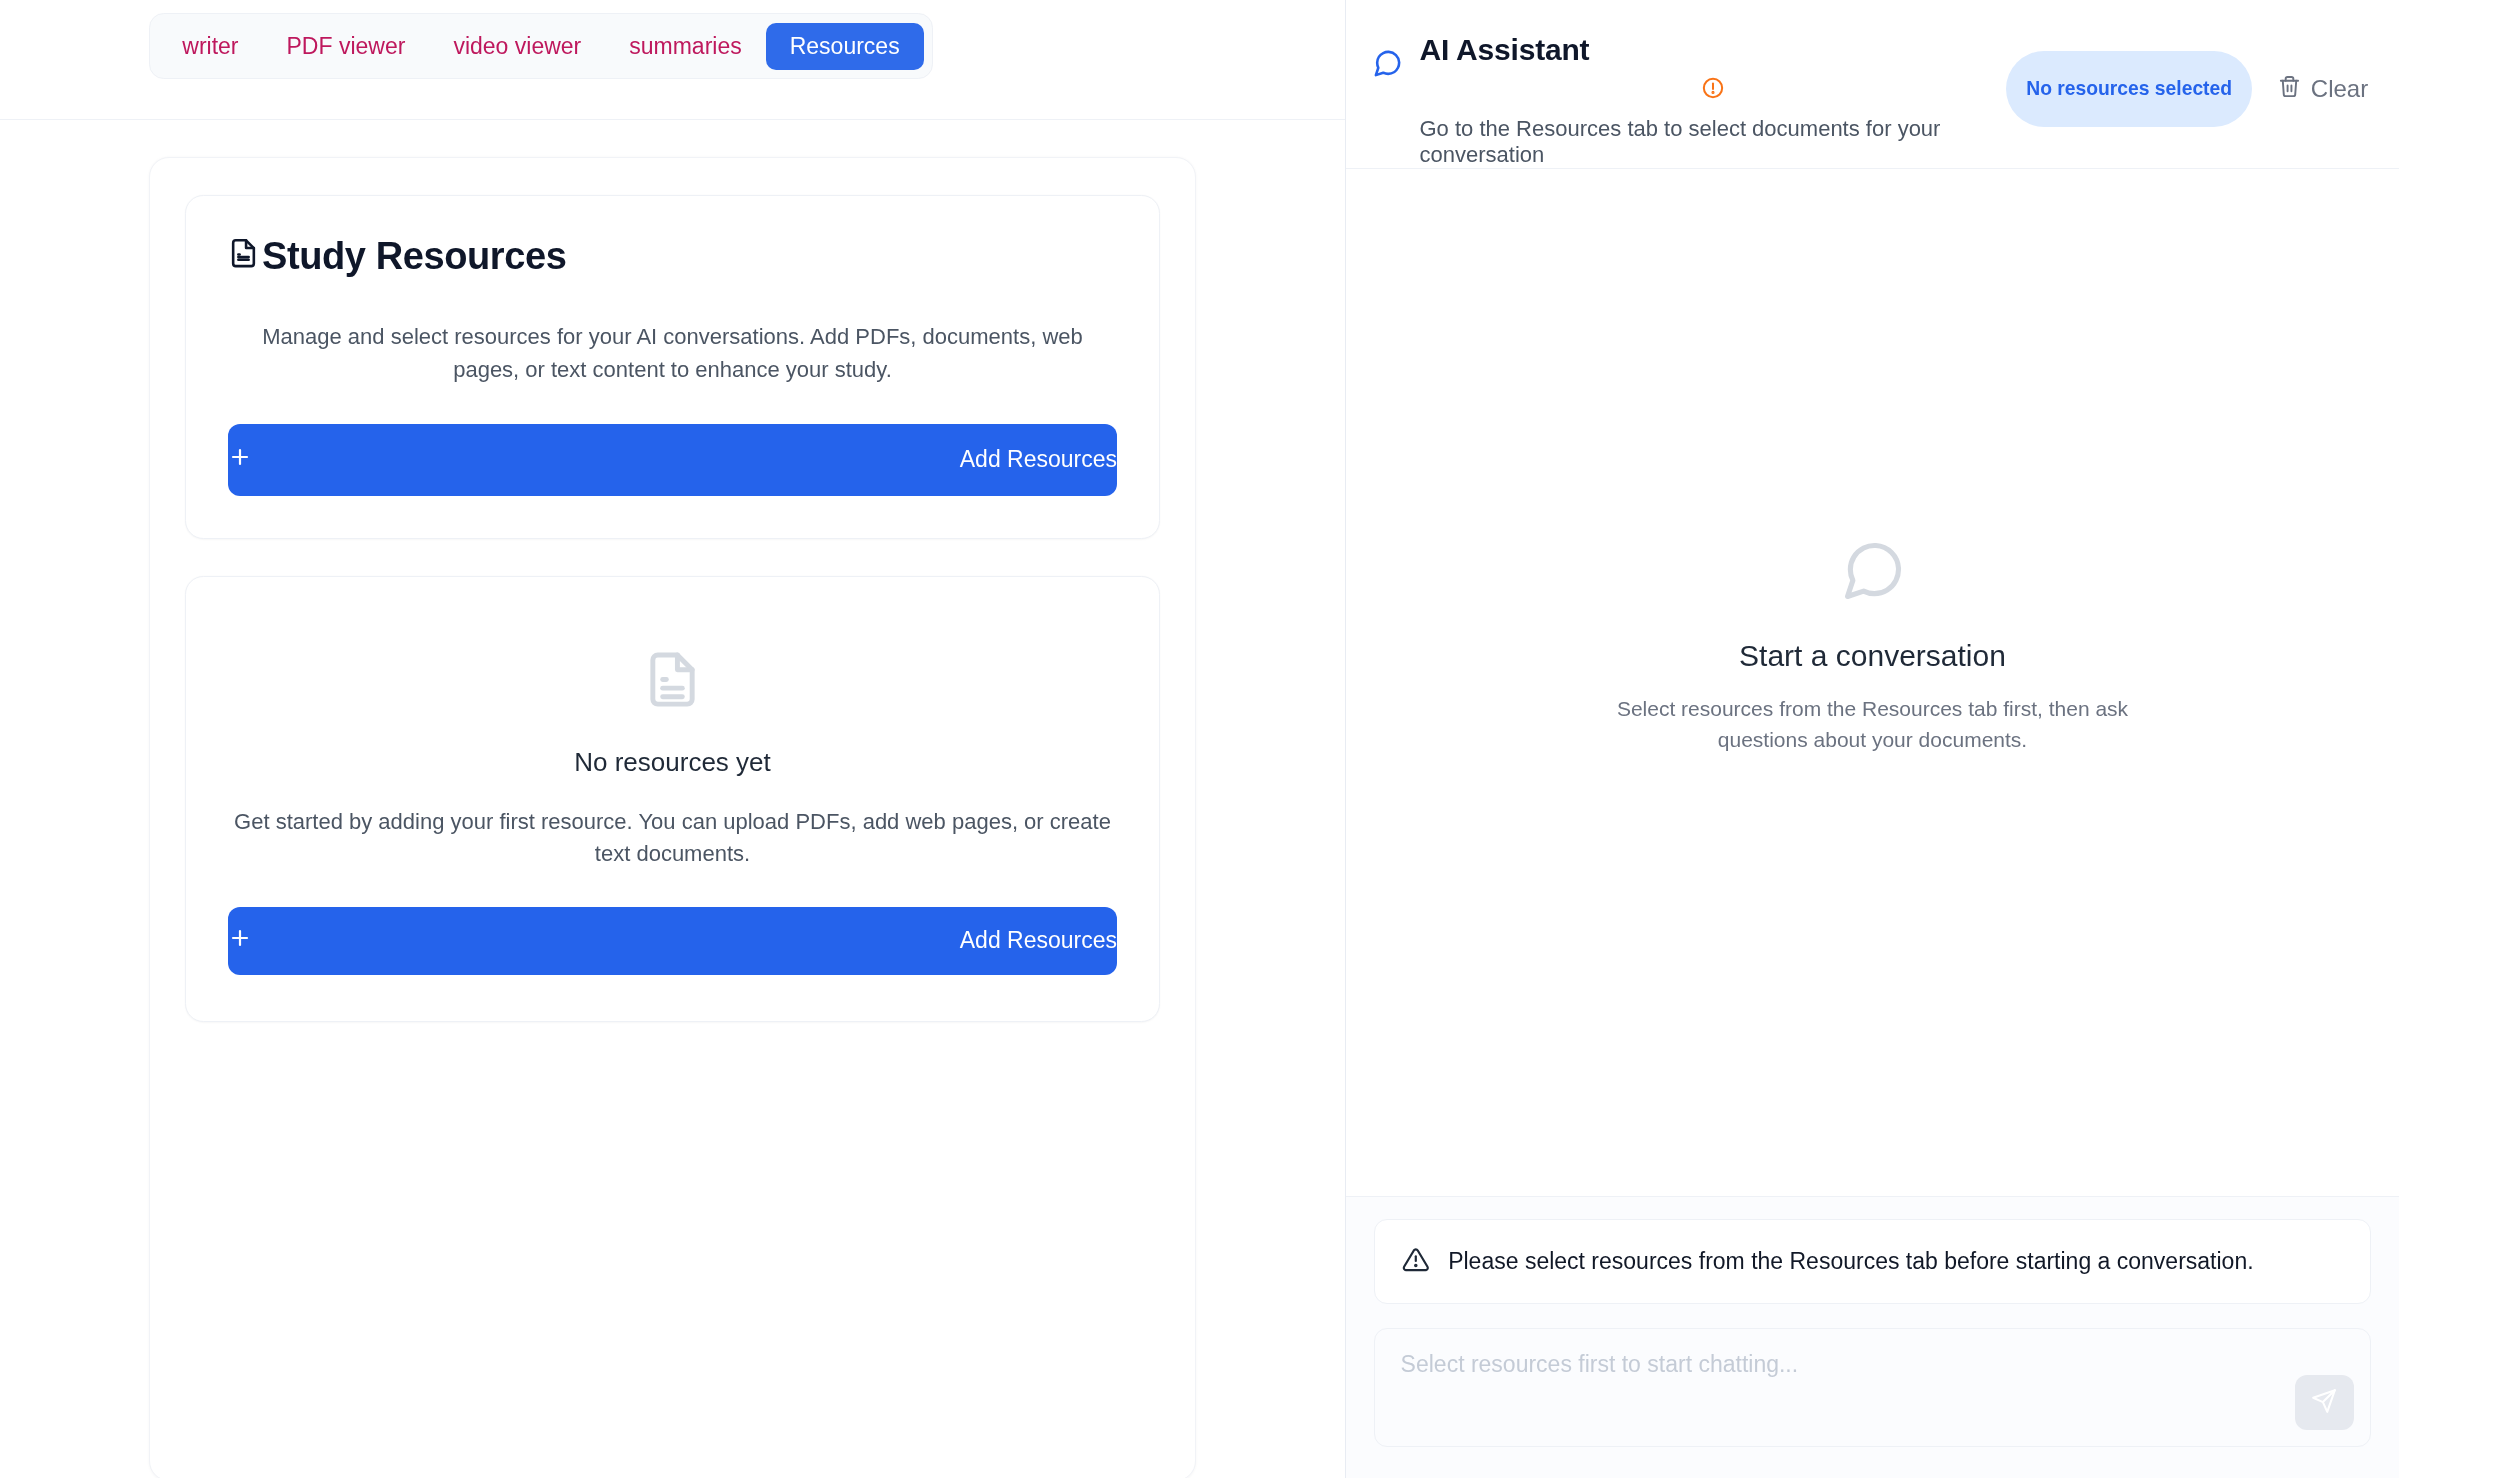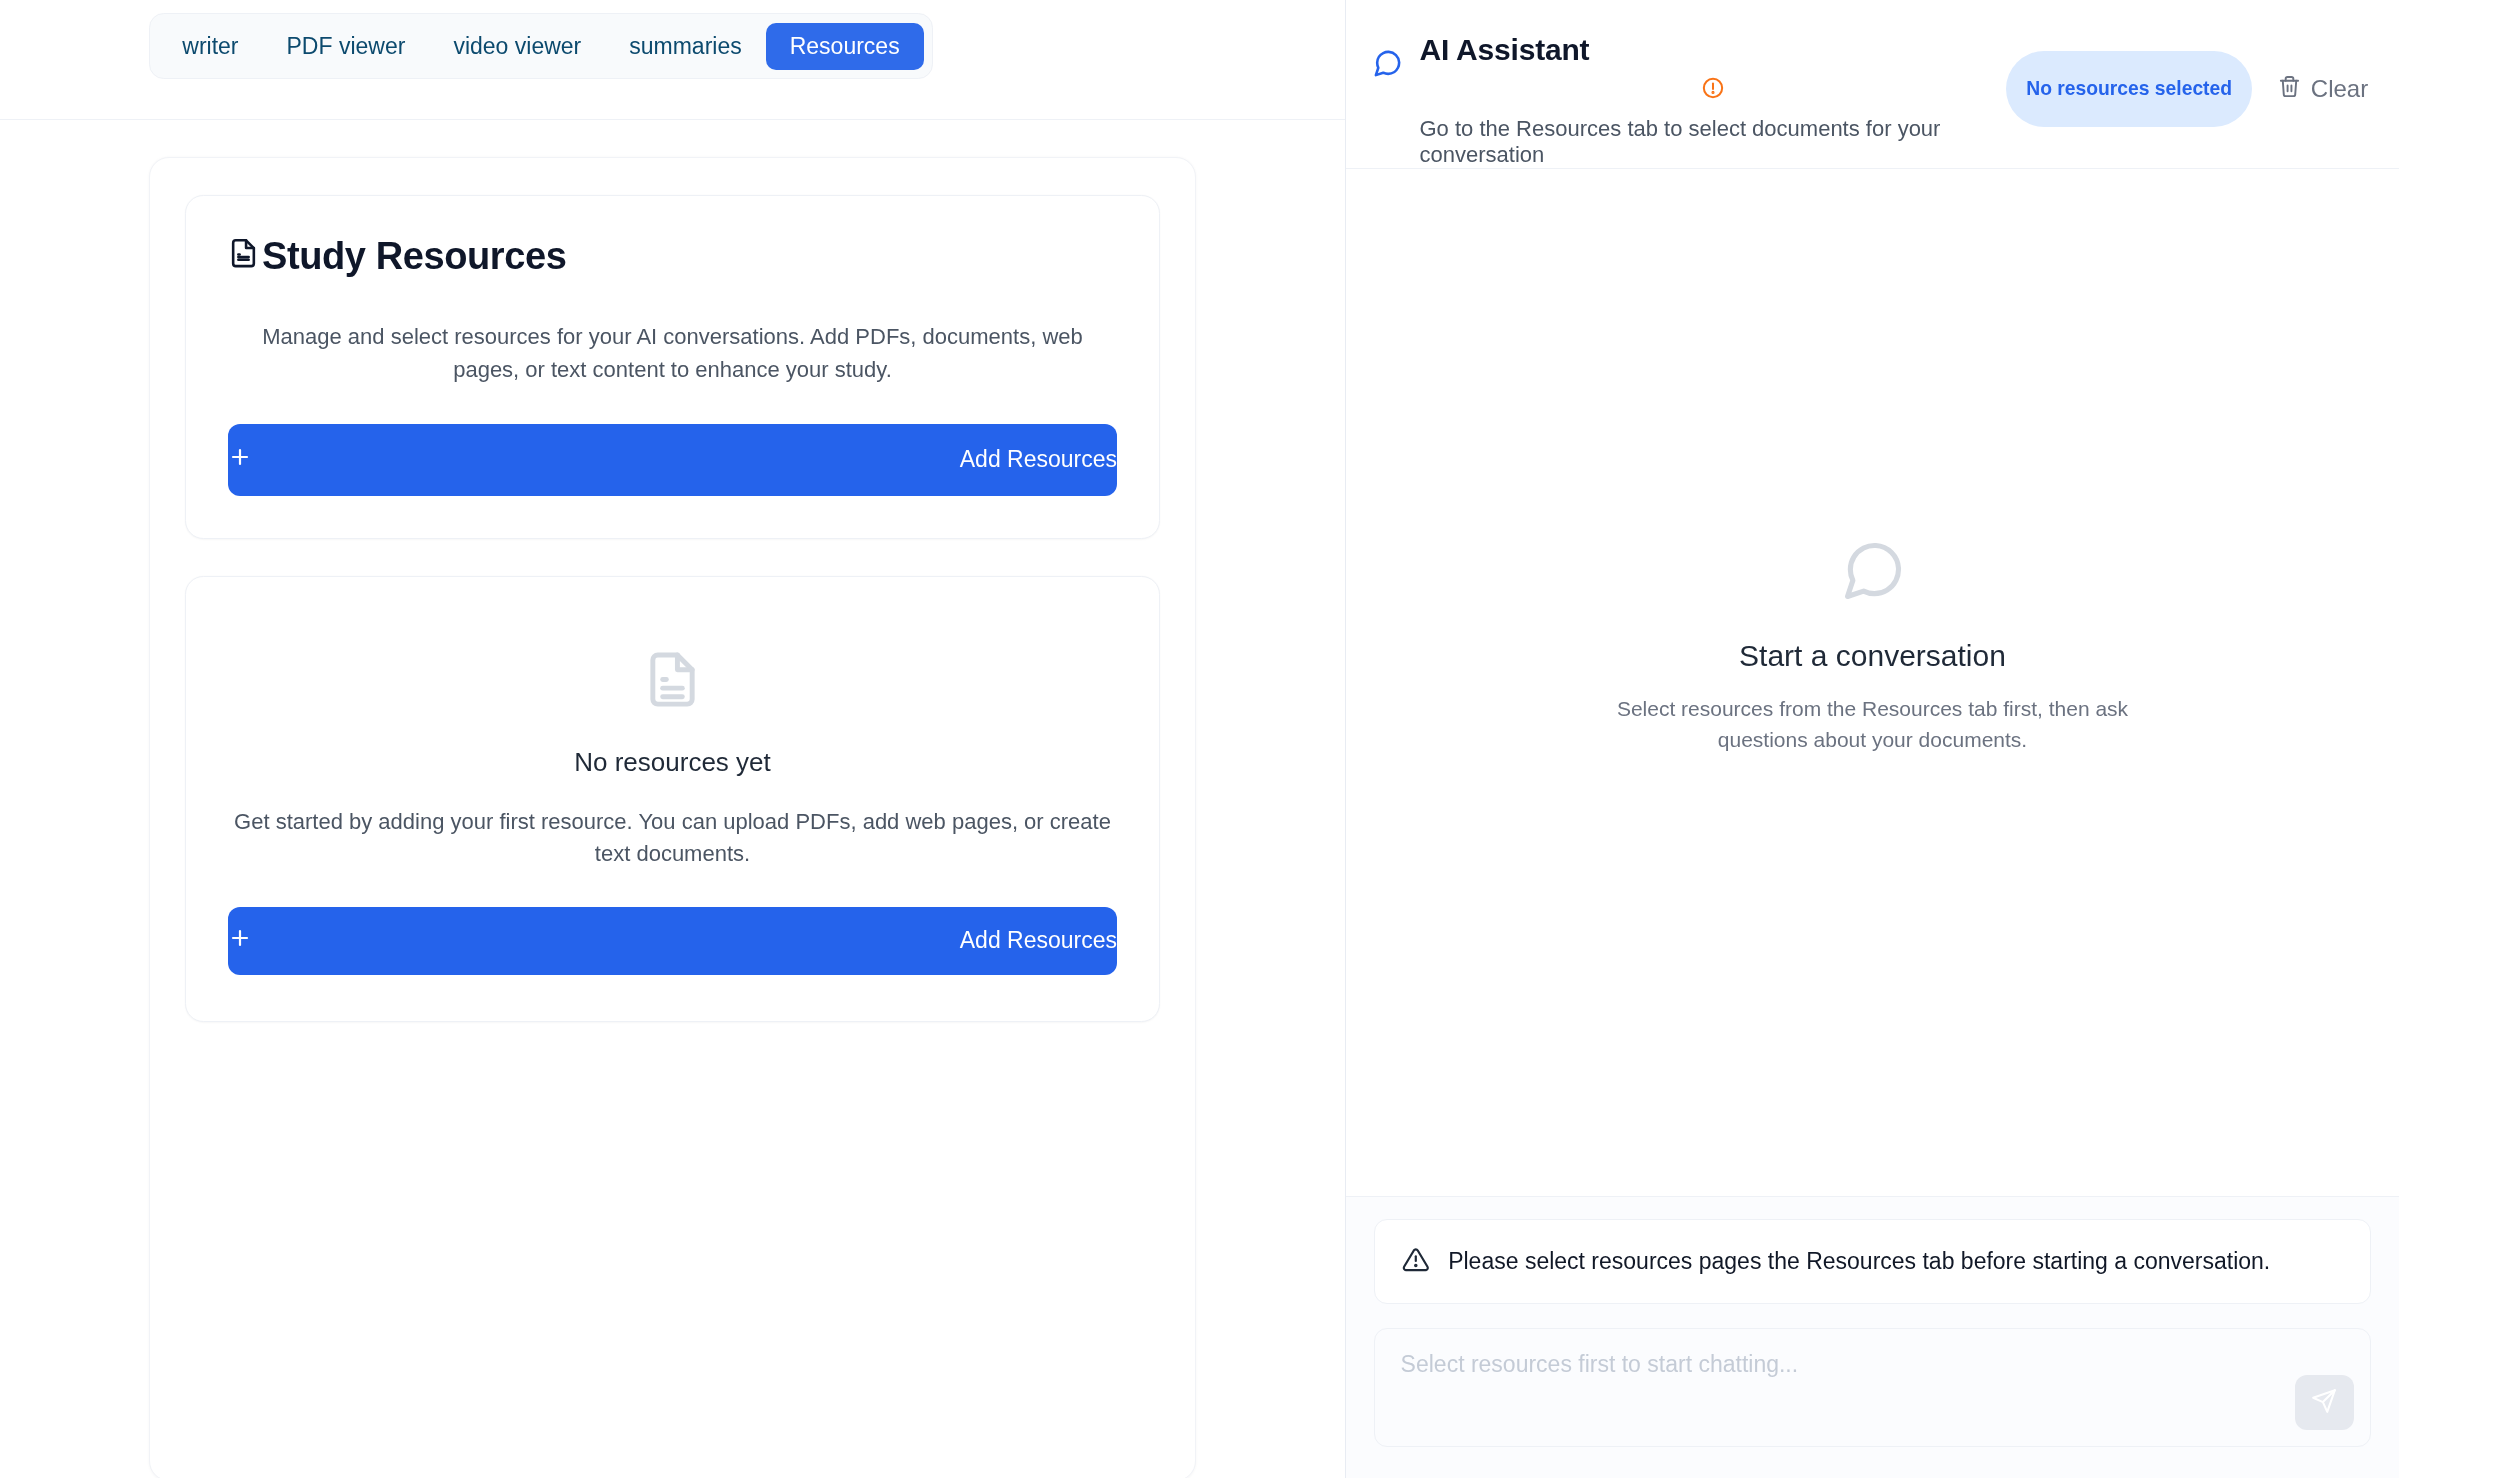--- a/index.html
+++ b/index.html
@@ -38,21 +38,21 @@
     align-items: center;
     gap: 0px;
     background: #f8fafc;
     border: 0.9px solid #eef1f6;
     border-radius: 14.7px;
     padding: 7.3px 8.3px;
     height: 66px;
   }
   .tab {
     font-size: 23px;
-    color: #0c4a6e;
+    color: #be185d;
     padding: 12px 24px;
     border-radius: 10px;
     line-height: 1;
     white-space: nowrap;
     cursor: pointer;
     background: transparent;
     border: none;
     font-family: "Liberation Sans", sans-serif;
   }
   .tab.active {
@@ -408,21 +408,21 @@
 
     <div class="composer">
       <div class="notice">
         <span>
           <svg width="27.6" height="27.6" viewBox="0 0 24 24" fill="none" stroke="#1f2937" stroke-width="1.9" stroke-linecap="round" stroke-linejoin="round">
             <path d="M10.29 3.86L1.82 18a2 2 0 0 0 1.71 3h16.94a2 2 0 0 0 1.71-3L13.71 3.86a2 2 0 0 0-3.42 0z"></path>
             <line x1="12" y1="9" x2="12" y2="13"></line>
             <circle cx="12" cy="17" r="0.6" fill="#1f2937"></circle>
           </svg>
         </span>
-        <span class="notice-text">Please select resources pages the Resources tab before starting a conversation.</span>
+        <span class="notice-text">Please select resources from the Resources tab before starting a conversation.</span>
       </div>
 
       <div class="input-wrap">
         <div class="input-placeholder">Select resources first to start chatting...</div>
         <button class="send-btn">
           <span>
             <svg width="26" height="26" viewBox="0 0 24 24" fill="none" stroke="#ffffff" stroke-width="1.9" stroke-linecap="round" stroke-linejoin="round">
               <line x1="22" y1="2" x2="11" y2="13"></line>
               <polygon points="22 2 15 22 11 13 2 9 22 2"></polygon>
             </svg>

